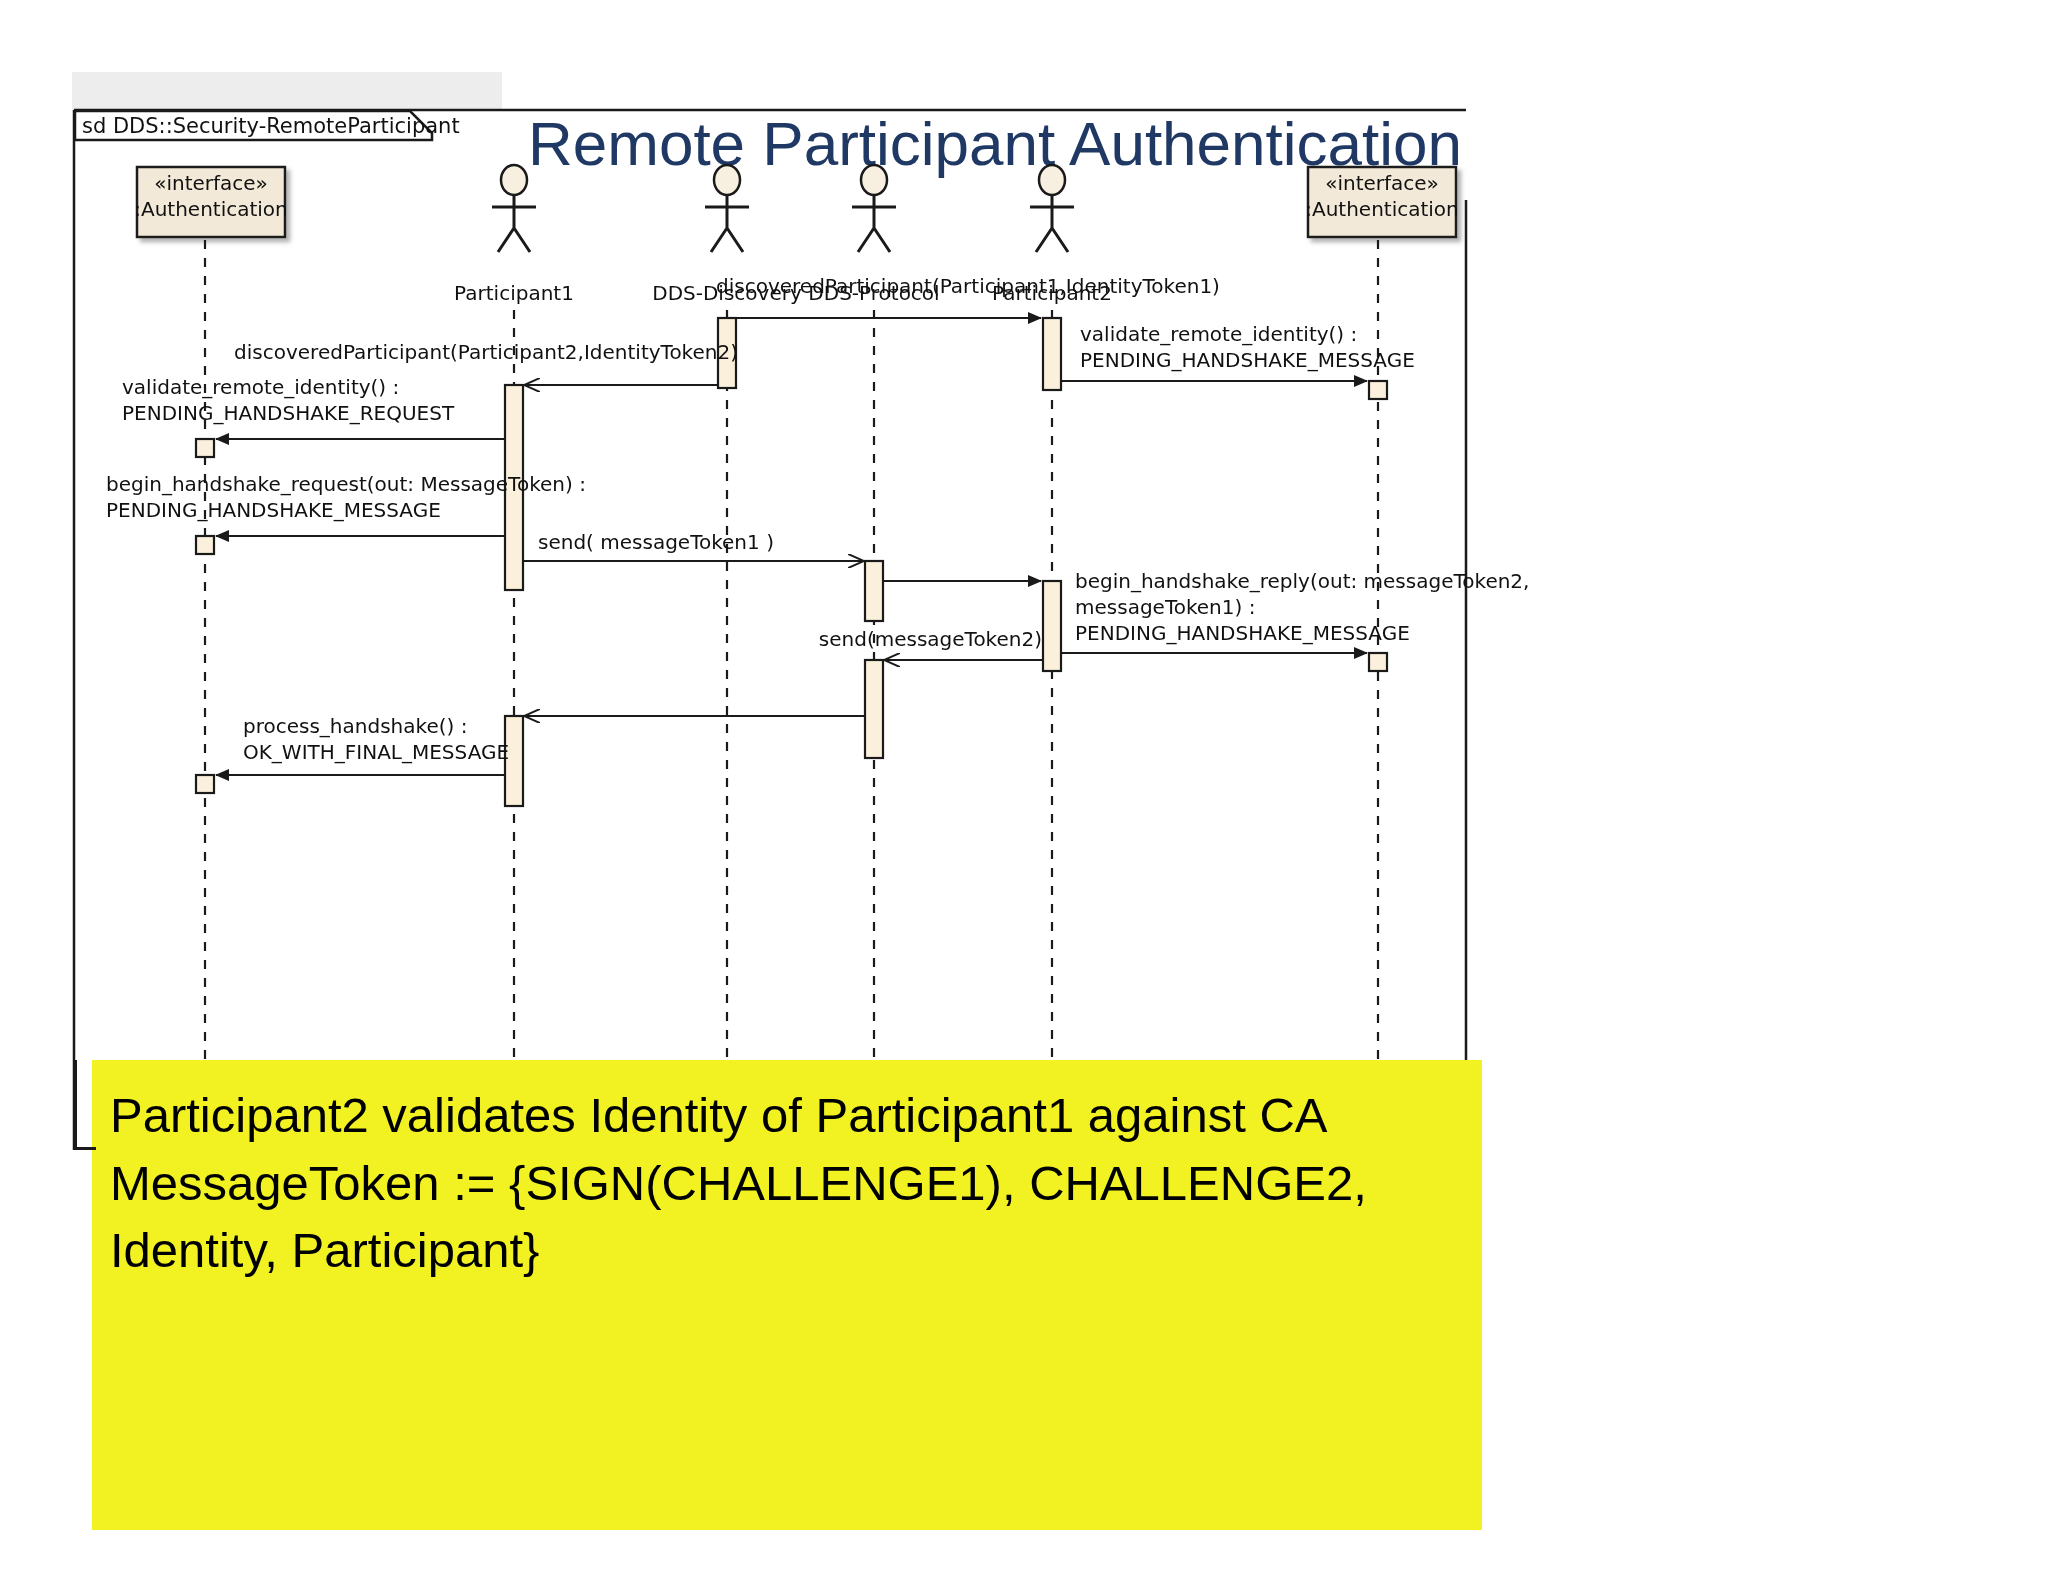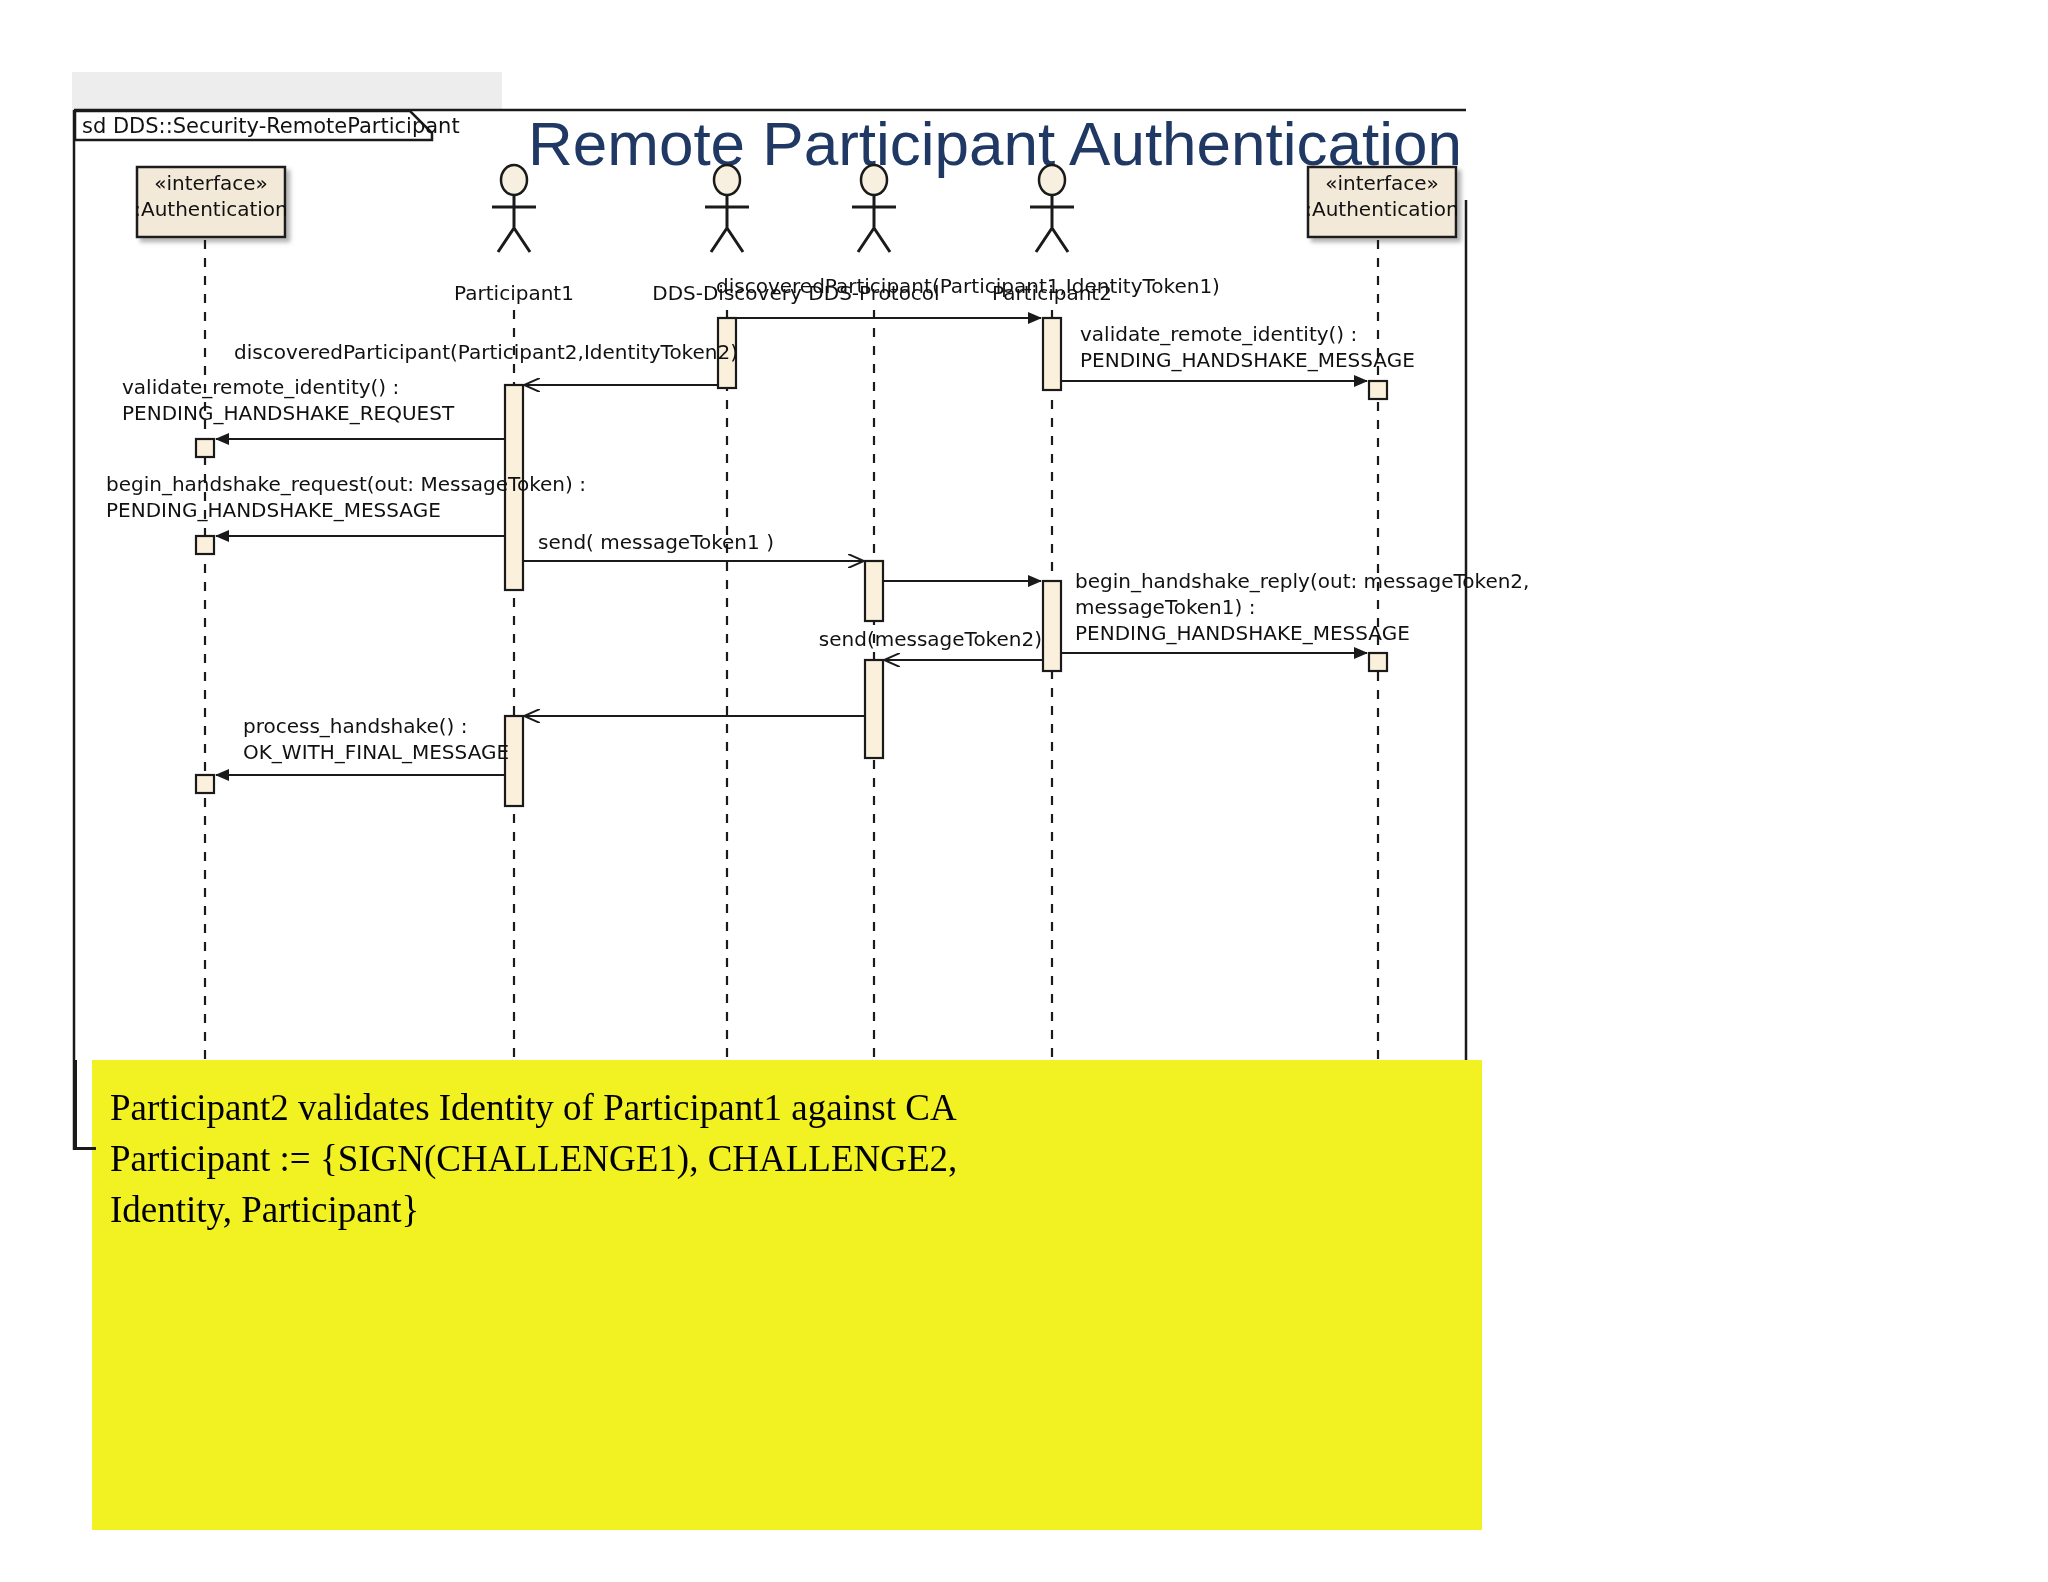--- a/index.html
+++ b/index.html
@@ -5,21 +5,21 @@
   html,body{margin:0;padding:0;background:#ffffff;}
   body{width:2048px;height:1582px;position:relative;overflow:hidden;
        font-family:"Liberation Sans",sans-serif;}
   #stage{position:absolute;left:0;top:0;width:2048px;height:1582px;}
   svg{display:block;}
   .title-text{font-family:"Liberation Sans",sans-serif;font-size:62px;fill:#1F3864;}
   .frame-label{font-family:"DejaVu Sans",sans-serif;font-size:21px;fill:#111;}
   .iface-text{font-family:"DejaVu Sans",sans-serif;font-size:20px;fill:#111;}
   .actor-text{font-family:"DejaVu Sans",sans-serif;font-size:20px;fill:#111;}
   .msg-text{font-family:"DejaVu Sans",sans-serif;font-size:20px;fill:#111;}
-  .callout-text{font-family:Liberation Serif, serif;font-size:37px;fill:#000;}
+  .callout-text{font-family:Liberation Sans, sans-serif;font-size:49px;fill:#000;}
 </style>
 </head>
 <body>
 
 <div id="stage">
   <svg width="2048" height="1582" viewBox="0 0 2048 1582" xmlns="http://www.w3.org/2000/svg">
 
     <defs>
       <marker id="arrow-filled" markerWidth="14" markerHeight="12" refX="13" refY="6" orient="auto" markerUnits="userSpaceOnUse">
         <path d="M0,0 L14,6 L0,12 z" fill="#1a1a1a"></path>
@@ -165,19 +165,19 @@
 
     <g>
       <rect x="92" y="1062" width="1388" height="216" fill="#F2F222" stroke="none"></rect>
       <rect x="92" y="1062" width="1388" height="216" fill="#F2F222" stroke="none"></rect>
     </g>
   </svg>
 
   <div style="position:absolute;left:92px;top:1060px;width:1390px;height:470px;
               background:#F2F222;box-sizing:border-box;padding:22px 0 0 18px;">
     <div class="callout-text" style="line-height:1.38;white-space:nowrap;">Participant2 validates Identity of Participant1 against CA</div>
-    <div class="callout-text" style="line-height:1.38;white-space:nowrap;">Participant := {SIGN(CHALLENGE1), CHALLENGE2,</div>
+    <div class="callout-text" style="line-height:1.38;white-space:nowrap;">MessageToken := {SIGN(CHALLENGE1), CHALLENGE2,</div>
     <div class="callout-text" style="line-height:1.38;white-space:nowrap;">Identity, Participant}</div>
   </div>
 
   <div style="position:absolute;left:74px;top:1060px;width:3px;height:90px;background:#1a1a1a;"></div>
   <div style="position:absolute;left:74px;top:1147px;width:22px;height:3px;background:#1a1a1a;"></div>
 </div>
 
 </body></html>

